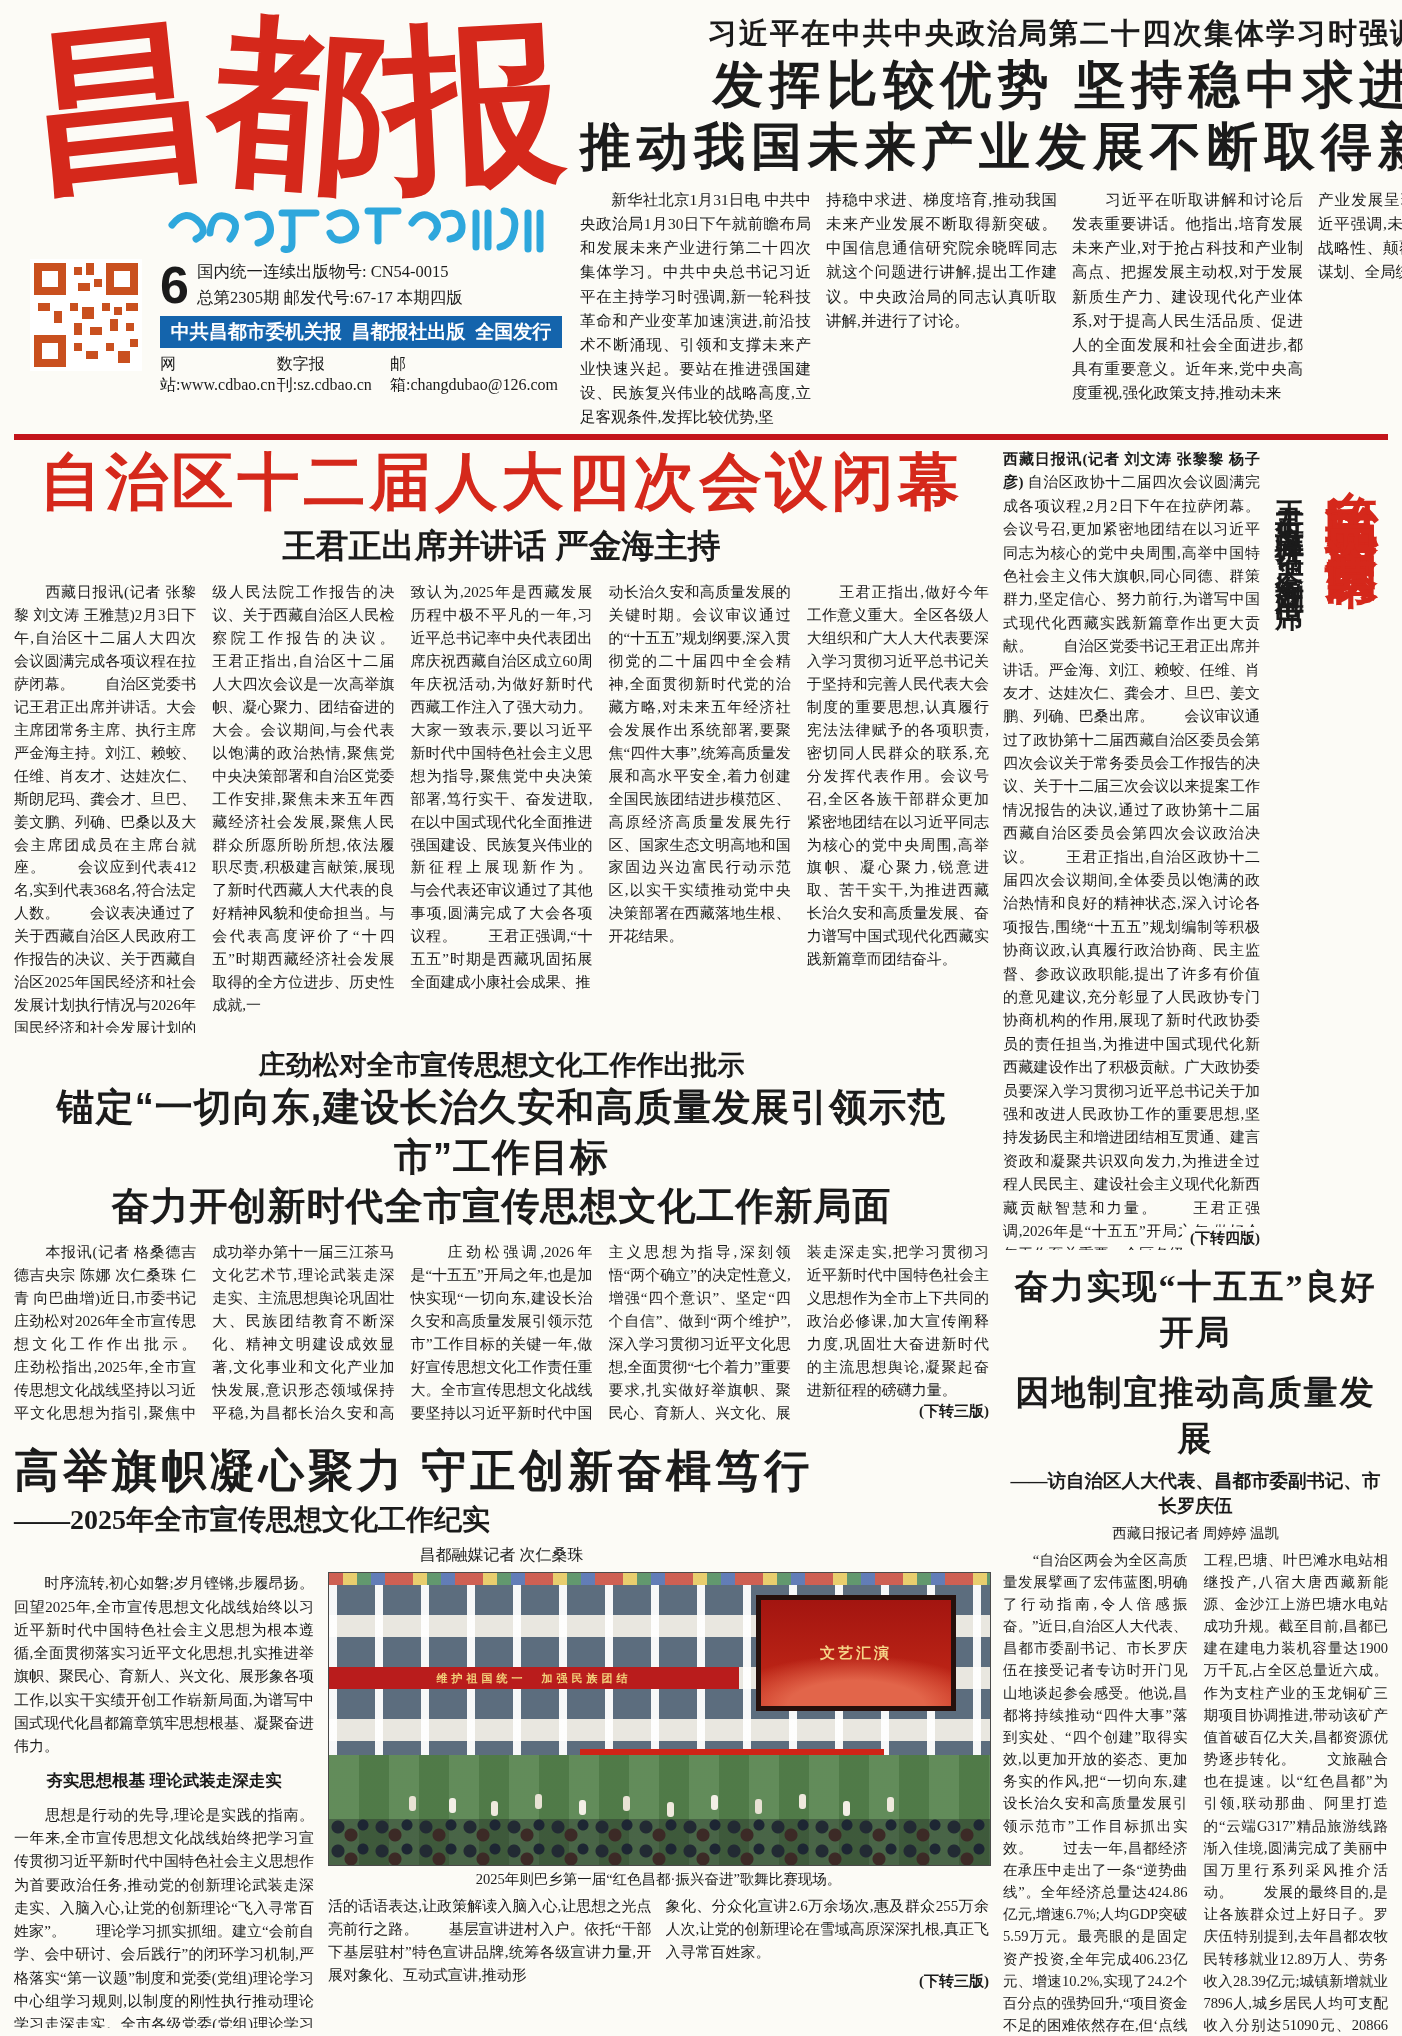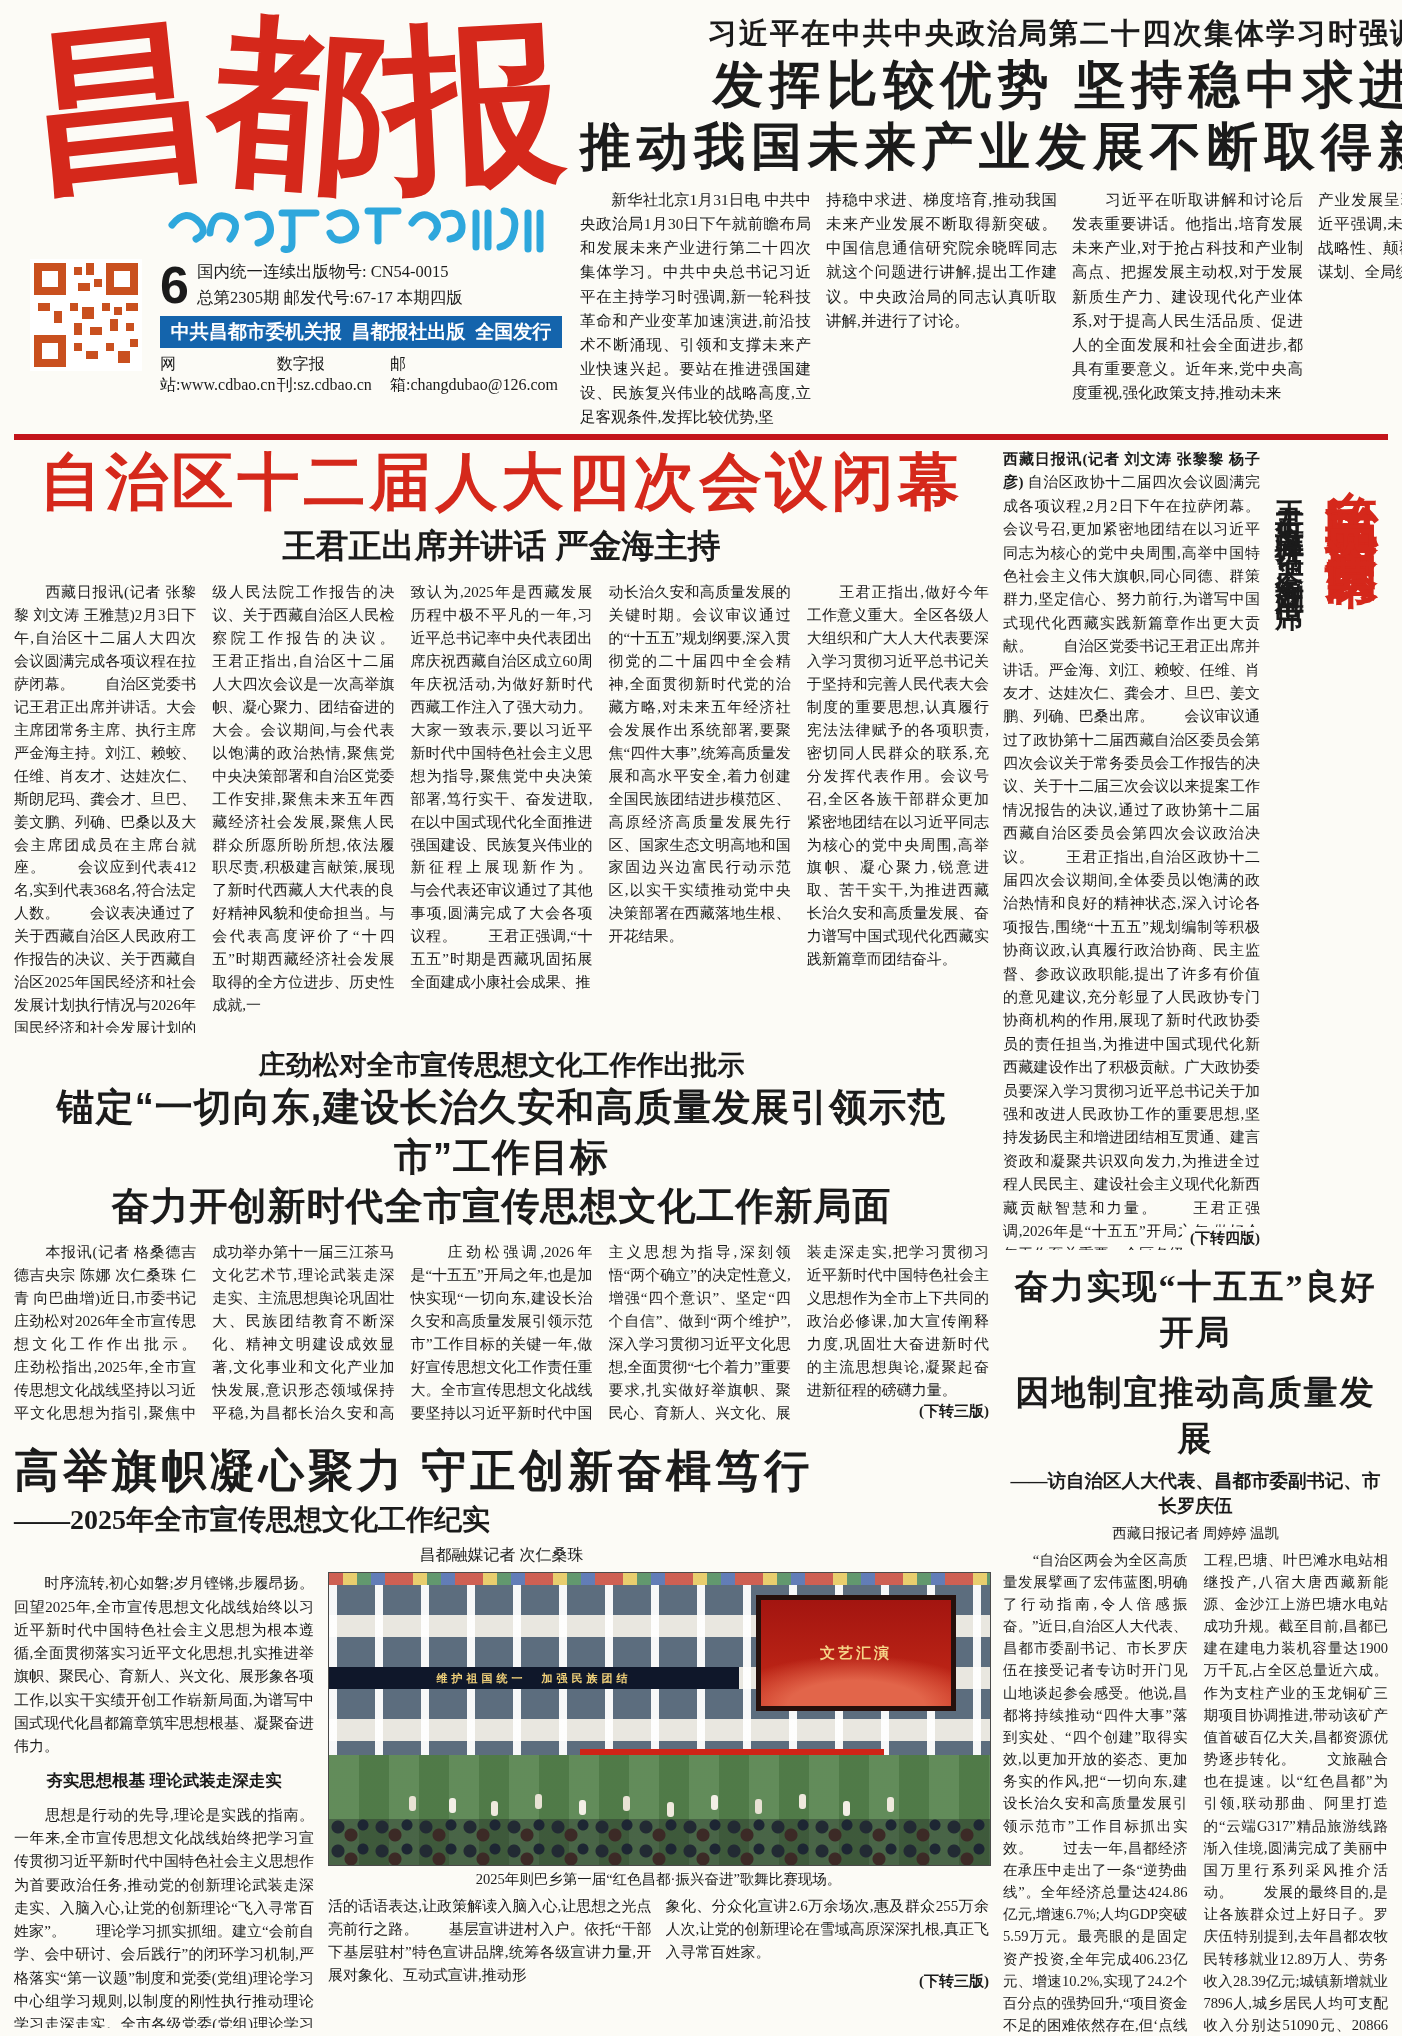--- a/index.html
+++ b/index.html
@@ -94,21 +94,21 @@
   .luo-cols .col{font-size:14.5px;}
 
   
   .photo{position:relative;width:100%;height:292px;background:#e9e7e0;overflow:hidden;
          border:1px solid #4a4a4a;}
   .ph-flags{position:absolute;top:0;left:0;right:0;height:12px;
      background:repeating-linear-gradient(90deg,#c9483a 0 14px,#e8c95a 14px 28px,#4a8a5a 28px 42px,#4a6ab0 42px 56px,#c9483a 56px 70px);opacity:.85;}
   .ph-building{position:absolute;top:12px;left:0;right:0;height:170px;background:
      repeating-linear-gradient(90deg,rgba(255,255,255,.95) 0 8px,rgba(255,255,255,0) 8px 46px),
      repeating-linear-gradient(180deg,#5c6d7e 0 30px,#e9e7e0 30px 52px),#e9e7e0;}
-  .ph-banner1{position:absolute;top:94px;left:0;width:62%;height:22px;background:#0f172a;
+  .ph-banner1{position:absolute;top:94px;left:0;width:62%;height:22px;background:#b91c1c;
      color:#f3d27a;font-size:11px;letter-spacing:4px;display:flex;align-items:center;
      justify-content:center;white-space:nowrap;overflow:hidden;font-weight:700;}
   .ph-screen{position:absolute;top:22px;right:34px;width:200px;height:116px;background:#26100c;
      padding:5px;box-sizing:border-box;}
   .ph-screen-in{width:100%;height:100%;background:
      radial-gradient(120% 80% at 50% 100%,#e2654a 0 30%,rgba(0,0,0,0) 60%),
      linear-gradient(180deg,#a31510,#c62a18);display:flex;align-items:center;justify-content:center;
      color:#f6d588;font-size:15px;letter-spacing:3px;font-weight:700;}
   .ph-banner2{position:absolute;top:176px;left:38%;width:46%;height:46px;background:#cf2417;
      color:#ffe9a8;font-size:11px;display:flex;align-items:center;justify-content:center;

